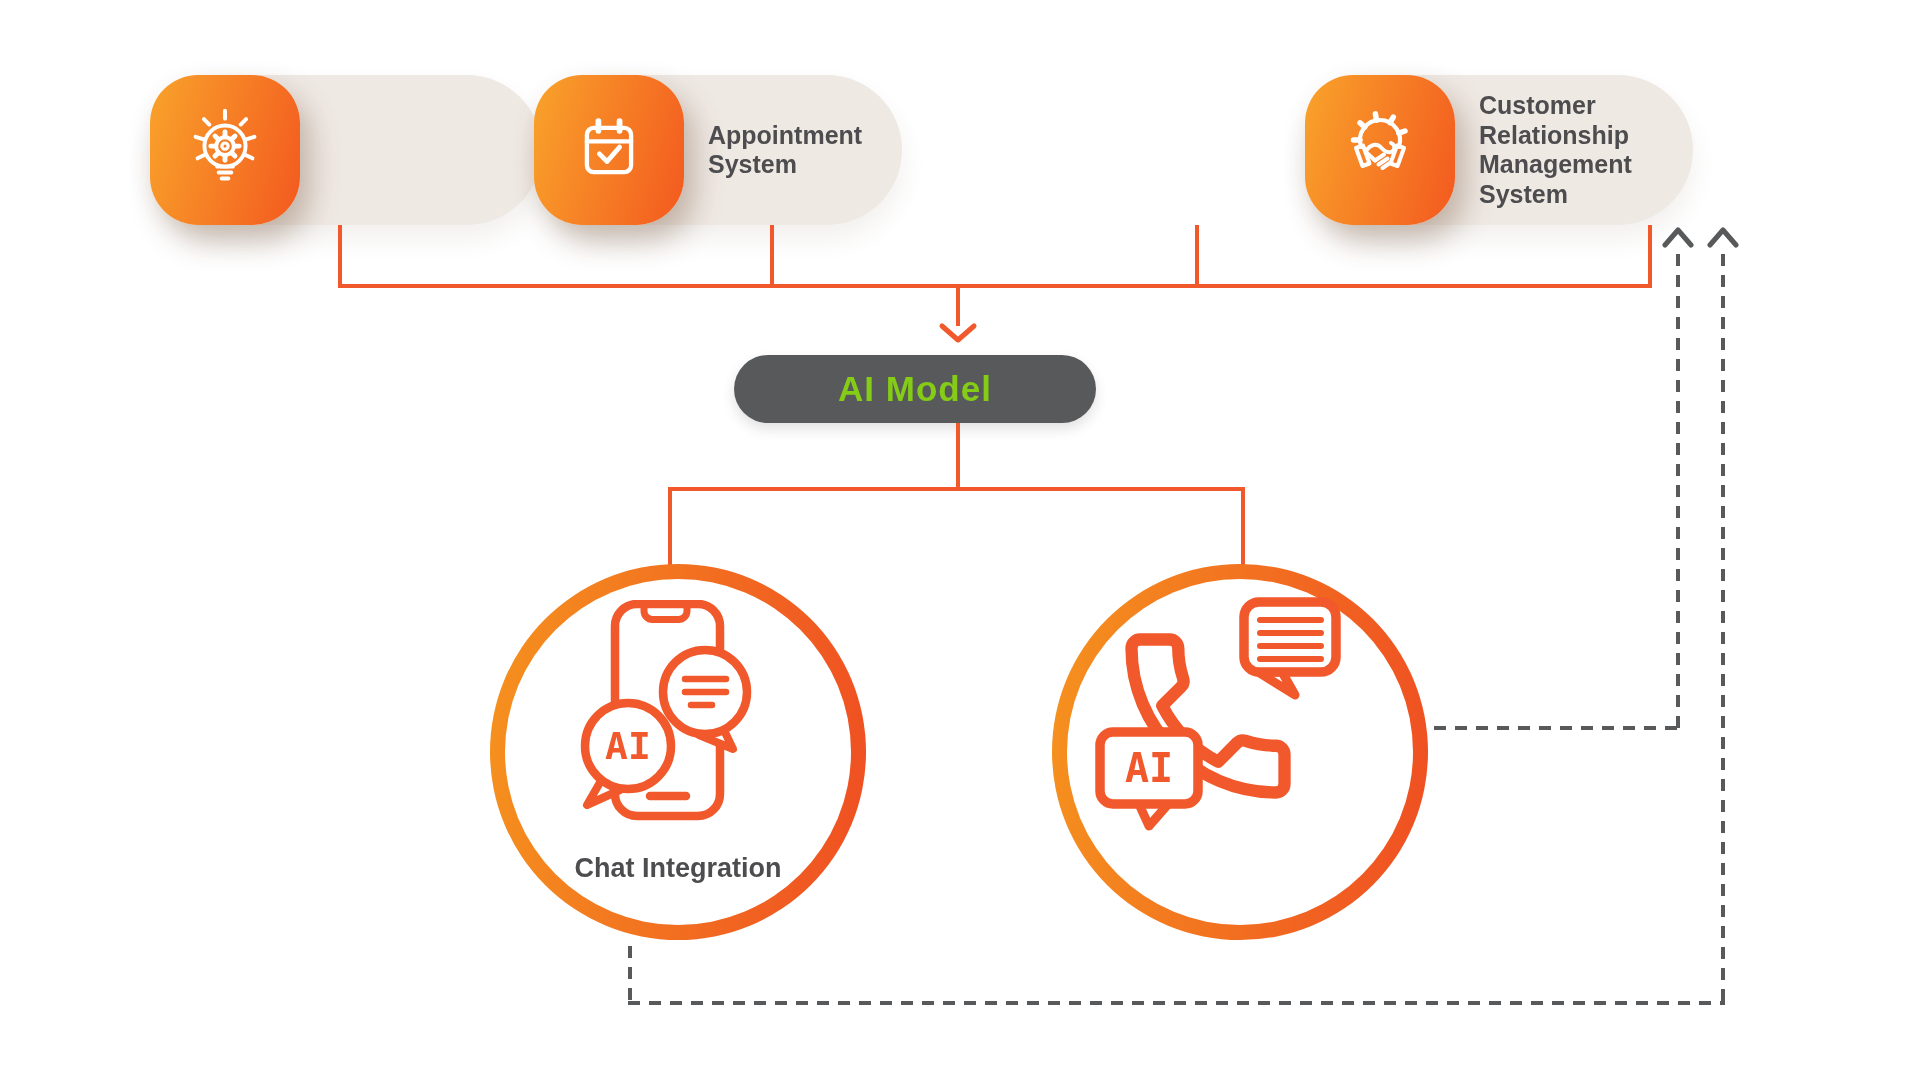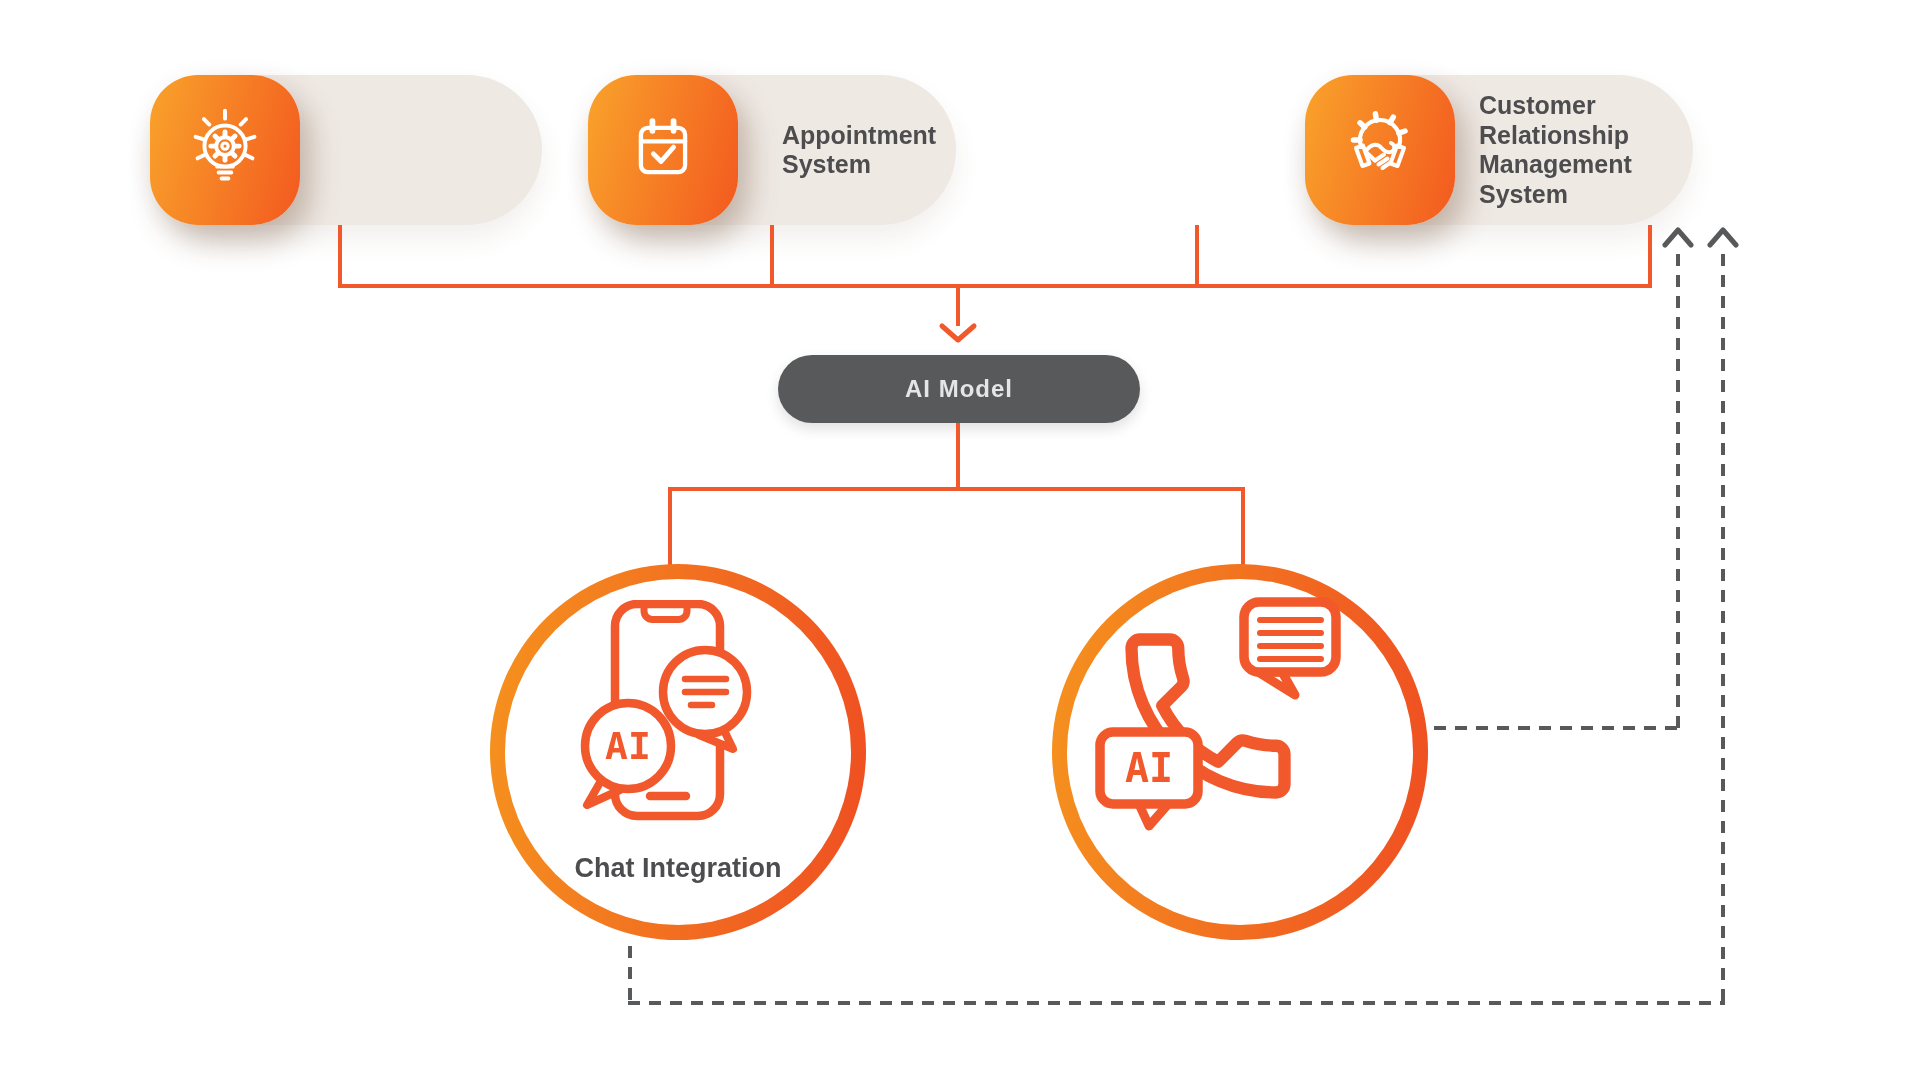--- a/index.html
+++ b/index.html
@@ -15,22 +15,22 @@
     display:flex;align-items:center;justify-content:center;
     box-shadow:10px 16px 30px rgba(90,50,20,.30);}
   .src-label{padding-left:24px;padding-right:10px;font-weight:700;font-size:25px;line-height:1.18;
     color:#4D4D4F;white-space:pre-line;}
   
   .oline{position:absolute;background:#F1582B;}
   .dline-v{position:absolute;width:4px;background:repeating-linear-gradient(to bottom,#58595B 0 12px,transparent 12px 21px);}
   .dline-h{position:absolute;height:4px;background:repeating-linear-gradient(to right,#58595B 0 12px,transparent 12px 21px);}
   .arrow-svg{position:absolute;}
   
-  .ai-pill{position:absolute;left:778px;top:355px;width:362px;height:68px;border-radius:34px;
-    background:#58595B;color:#e5e5e5;font-weight:700;font-size:24px;letter-spacing:1px;
+  .ai-pill{position:absolute;left:734px;top:355px;width:362px;height:68px;border-radius:34px;
+    background:#58595B;color:#84cc16;font-weight:700;font-size:35px;letter-spacing:1px;
     display:flex;align-items:center;justify-content:center;box-shadow:0 6px 14px rgba(0,0,0,.12);}
   
   .ring{position:absolute;width:376px;height:376px;border-radius:50%;
     background:linear-gradient(95deg,#F5921E 0%,#EF4E22 100%);}
   .ring-inner{position:absolute;inset:15px;border-radius:50%;background:#ffffff;}
   .circle-label{position:absolute;width:376px;text-align:center;font-weight:700;font-size:27px;
     line-height:1.2;color:#4D4D4F;white-space:pre-line;}
   .inner-icon{position:absolute;}
   .badge-text{font-family:"DejaVu Sans Mono","Liberation Mono",monospace;font-weight:700;fill:#F1582B;}
 </style>
@@ -62,21 +62,21 @@
           <line x1="72.5" y1="39" x2="80" y2="36.5"></line>
           <line x1="71" y1="55" x2="78" y2="58.5"></line>
           <line x1="34" y1="24" x2="28.5" y2="18.5"></line>
           <line x1="27.5" y1="39" x2="20" y2="36.5"></line>
           <line x1="29" y1="55" x2="22" y2="58.5"></line>
         </g>
       </svg>
     </div>
   </div>
 
-  <div class="src-box" style="left:588px;width:368px;gap:20px;">
+  <div class="src-box" style="left:534px;width:368px;">
     <div class="src-icon">
       <svg width="96" height="96" viewBox="0 0 100 100" fill="none" stroke="#ffffff" stroke-linecap="round" stroke-linejoin="round">
         <rect x="27" y="27" width="46" height="46" rx="7" stroke-width="4.5"></rect>
         <line x1="27" y1="41" x2="73" y2="41" stroke-width="4.5"></line>
         <line x1="39" y1="20" x2="39" y2="30" stroke-width="6"></line>
         <line x1="61" y1="20" x2="61" y2="30" stroke-width="6"></line>
         <path d="M40,54 L48,62 L61,47" stroke-width="5"></path>
       </svg>
     </div>
     <div class="src-label">Appointment

